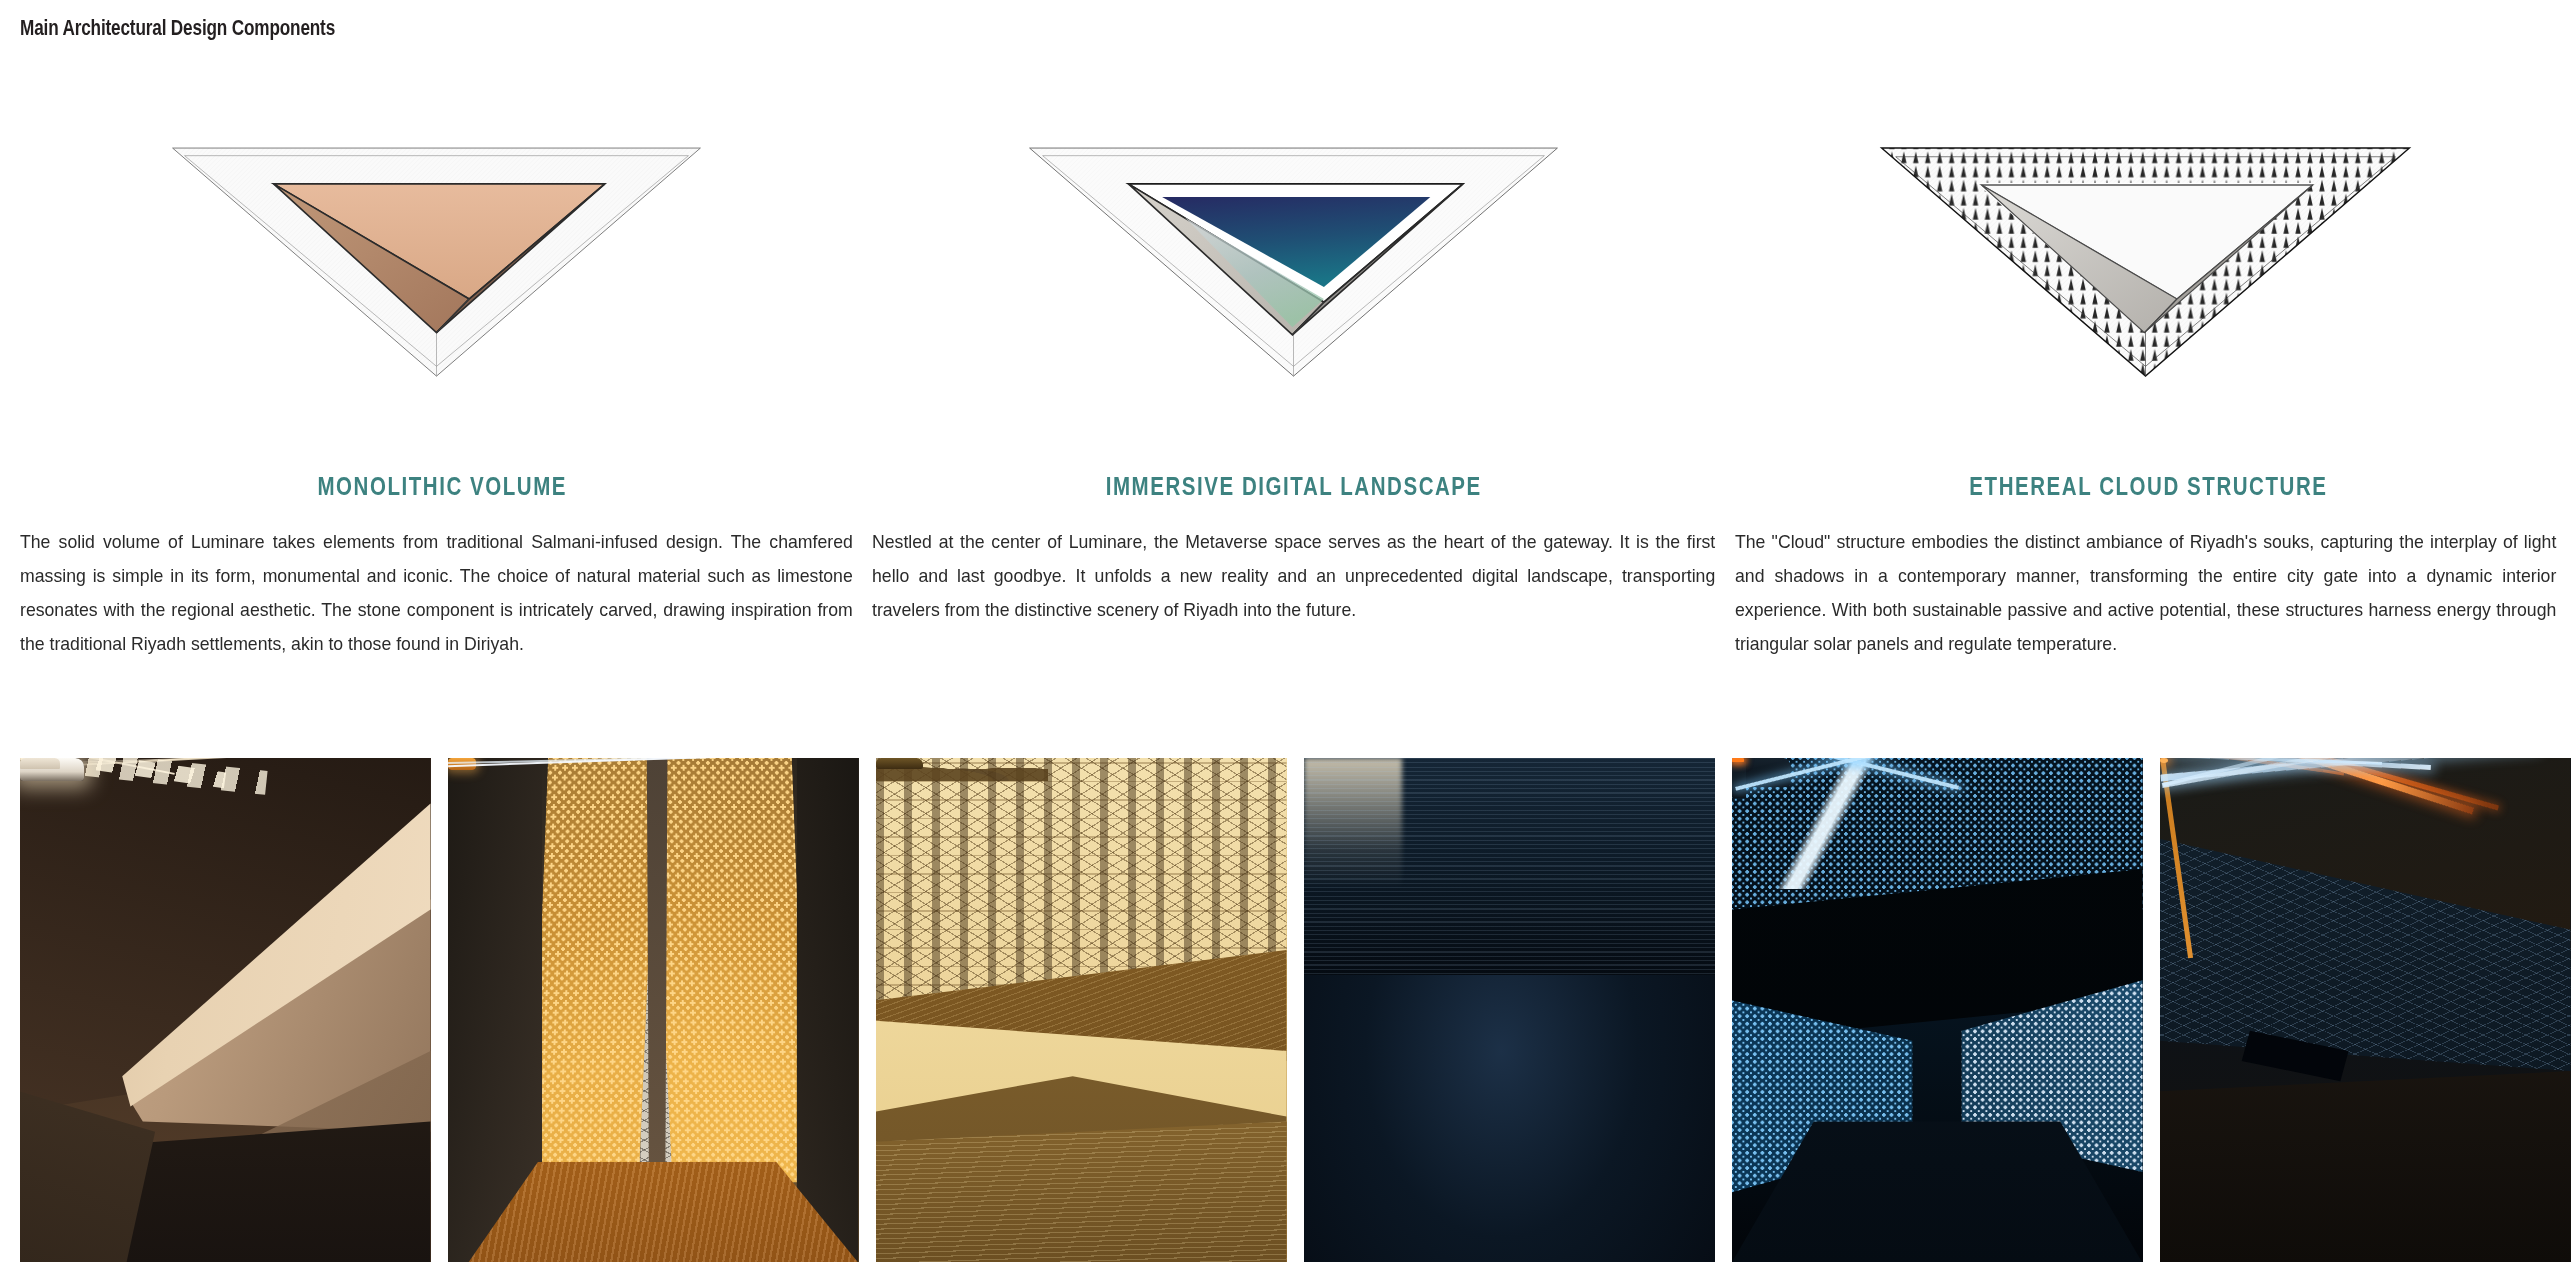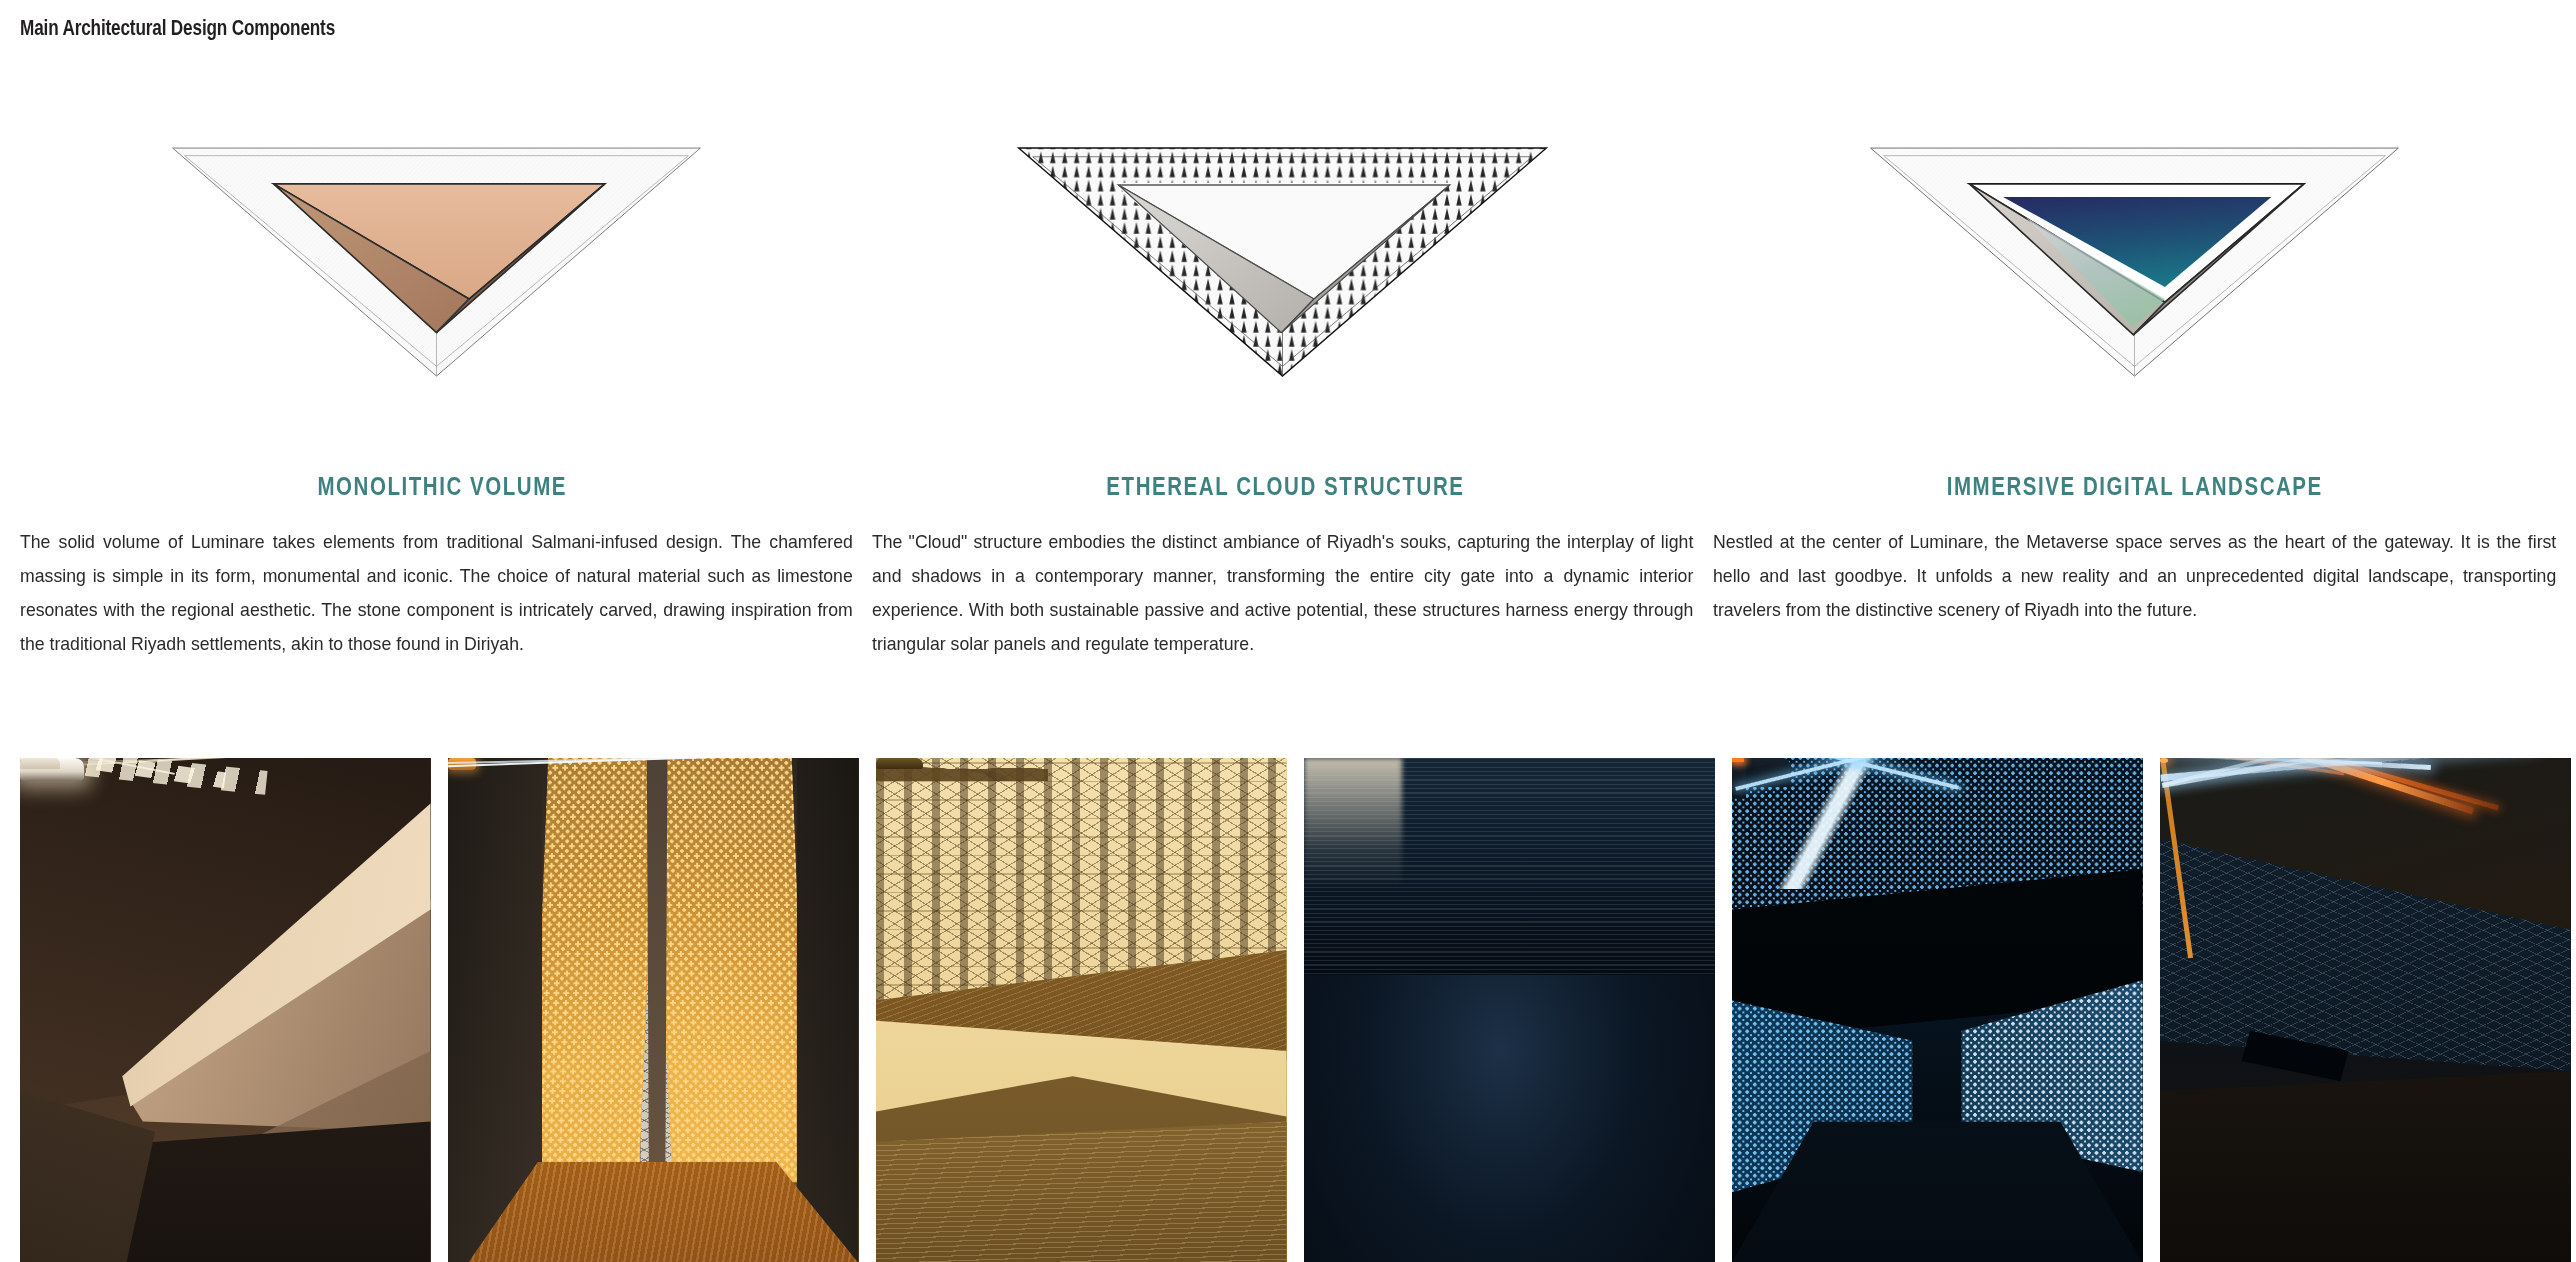--- a/index.html
+++ b/index.html
@@ -464,20 +464,66 @@
         <line x1="500" y1="442" x2="500" y2="360" stroke="#8a8a8a" stroke-width="1.1"></line>
 
         <polygon points="200,88 810,88 560,300" fill="url(#stoneTop)" stroke="#2b2b2b" stroke-width="3"></polygon>
         <polygon points="200,88 560,300 500,362" fill="url(#stoneLeft)" stroke="#2b2b2b" stroke-width="3"></polygon>
         <polygon points="560,300 810,88 500,362" fill="url(#stoneRight)" stroke="#2b2b2b" stroke-width="3"></polygon>
         <line x1="560" y1="300" x2="500" y2="362" stroke="#3a3a3a" stroke-width="2"></line>
       </svg>
     </div>
     <div class="comp-heading">MONOLITHIC VOLUME</div>
     <div class="comp-body">The solid volume of Luminare takes elements from traditional Salmani-infused design. The chamfered massing is simple in its form, monumental and iconic. The choice of natural material such as limestone resonates with the regional aesthetic. The stone component is intricately carved, drawing inspiration from the traditional Riyadh settlements, akin to those found in Diriyah.</div>
+  </div>
+
+  <div class="col col-3">
+    <div class="diagram-wrap">
+      <svg width="543" height="250" viewBox="0 0 1000 460">
+        <defs>
+          <pattern id="hatch3" width="6" height="6" patternUnits="userSpaceOnUse" patternTransform="rotate(45)">
+            <line x1="0" y1="0" x2="0" y2="6" stroke="#cfcfcf" stroke-width="1"></line>
+          </pattern>
+          <linearGradient id="screenGrad" x1="0" y1="0" x2="0.25" y2="1">
+            <stop offset="0%" stop-color="#262a63"></stop>
+            <stop offset="55%" stop-color="#1f4f74"></stop>
+            <stop offset="100%" stop-color="#1a7386"></stop>
+          </linearGradient>
+          <linearGradient id="metaLeft" x1="0" y1="0" x2="1" y2="1">
+            <stop offset="0%" stop-color="#d7d3cc"></stop>
+              <stop offset="100%" stop-color="#b6b2ab"></stop>
+          </linearGradient>
+          <linearGradient id="metaRight" x1="0" y1="0" x2="1" y2="1">
+            <stop offset="0%" stop-color="#a9a6a2"></stop>
+              <stop offset="100%" stop-color="#817e7b"></stop>
+          </linearGradient>
+          <linearGradient id="metaInnerFace" x1="0.2" y1="0" x2="0.6" y2="1">
+            <stop offset="0%" stop-color="#cfd6d8"></stop>
+            <stop offset="55%" stop-color="#a9c4c0"></stop>
+            <stop offset="100%" stop-color="#93c5a5"></stop>
+          </linearGradient>
+        </defs>
+        <polygon points="14,22 986,22 500,442" fill="url(#hatch3)" opacity="0.5"></polygon>
+        <polygon points="14,22 986,22 500,442" fill="#f7f7f7" opacity="0.5"></polygon>
+        <polygon points="14,22 986,22 500,442" fill="none" stroke="#5e5e5e" stroke-width="1.6"></polygon>
+        <polygon points="38,36 962,36 500,424" fill="none" stroke="#8a8a8a" stroke-width="1.1"></polygon>
+        <line x1="500" y1="442" x2="500" y2="358" stroke="#8a8a8a" stroke-width="1.1"></line>
+
+        <polygon points="196,88 812,88 556,306" fill="#ffffff" stroke="#1c1c1c" stroke-width="3.2"></polygon>
+
+        <polygon points="258,112 752,112 556,278" fill="url(#screenGrad)"></polygon>
+
+        <polygon points="196,88 556,306 498,366" fill="url(#metaLeft)" stroke="#2a2a2a" stroke-width="3"></polygon>
+        <polygon points="556,306 812,88 498,366" fill="url(#metaRight)" stroke="#2a2a2a" stroke-width="3"></polygon>
+        <polygon points="300,150 556,300 498,352" fill="url(#metaInnerFace)" opacity="0.75"></polygon>
+        <line x1="556" y1="306" x2="498" y2="366" stroke="#3a3a3a" stroke-width="2"></line>
+      </svg>
+    </div>
+    <div class="comp-heading">IMMERSIVE DIGITAL LANDSCAPE</div>
+    <div class="comp-body">Nestled at the center of Luminare, the Metaverse space serves as the heart of the gateway. It is the first hello and last goodbye. It unfolds a new reality and an unprecedented digital landscape, transporting travelers from the distinctive scenery of Riyadh into the future.</div>
   </div>
 
   <div class="col col-2">
     <div class="diagram-wrap">
       <svg width="543" height="250" viewBox="0 0 1000 460">
         <defs>
           <pattern id="fins" width="22" height="26" patternUnits="userSpaceOnUse">
             <polygon points="11,2 16,24 6,24" fill="#151515"></polygon>
           </pattern>
           <pattern id="hatch2" width="6" height="6" patternUnits="userSpaceOnUse" patternTransform="rotate(45)">
@@ -506,66 +552,20 @@
         <line x1="500" y1="442" x2="500" y2="356" stroke="#3a3a3a" stroke-width="1.2"></line>
 
         <polygon points="198,90 808,90 558,300" fill="#fafafa" stroke="#555" stroke-width="2.4"></polygon>
         <polygon points="198,90 558,300 498,362" fill="url(#cloudLeft)" stroke="#4a4a4a" stroke-width="2.2"></polygon>
         <polygon points="558,300 808,90 498,362" fill="url(#cloudRight)" stroke="#4a4a4a" stroke-width="2.2"></polygon>
         <line x1="558" y1="300" x2="498" y2="362" stroke="#444" stroke-width="1.8"></line>
       </svg>
     </div>
     <div class="comp-heading">ETHEREAL CLOUD STRUCTURE</div>
     <div class="comp-body">The "Cloud" structure embodies the distinct ambiance of Riyadh's souks, capturing the interplay of light and shadows in a contemporary manner, transforming the entire city gate into a dynamic interior experience. With both sustainable passive and active potential, these structures harness energy through triangular solar panels and regulate temperature.</div>
-  </div>
-
-  <div class="col col-3">
-    <div class="diagram-wrap">
-      <svg width="543" height="250" viewBox="0 0 1000 460">
-        <defs>
-          <pattern id="hatch3" width="6" height="6" patternUnits="userSpaceOnUse" patternTransform="rotate(45)">
-            <line x1="0" y1="0" x2="0" y2="6" stroke="#cfcfcf" stroke-width="1"></line>
-          </pattern>
-          <linearGradient id="screenGrad" x1="0" y1="0" x2="0.25" y2="1">
-            <stop offset="0%" stop-color="#262a63"></stop>
-            <stop offset="55%" stop-color="#1f4f74"></stop>
-            <stop offset="100%" stop-color="#1a7386"></stop>
-          </linearGradient>
-          <linearGradient id="metaLeft" x1="0" y1="0" x2="1" y2="1">
-            <stop offset="0%" stop-color="#d7d3cc"></stop>
-              <stop offset="100%" stop-color="#b6b2ab"></stop>
-          </linearGradient>
-          <linearGradient id="metaRight" x1="0" y1="0" x2="1" y2="1">
-            <stop offset="0%" stop-color="#a9a6a2"></stop>
-              <stop offset="100%" stop-color="#817e7b"></stop>
-          </linearGradient>
-          <linearGradient id="metaInnerFace" x1="0.2" y1="0" x2="0.6" y2="1">
-            <stop offset="0%" stop-color="#cfd6d8"></stop>
-            <stop offset="55%" stop-color="#a9c4c0"></stop>
-            <stop offset="100%" stop-color="#93c5a5"></stop>
-          </linearGradient>
-        </defs>
-        <polygon points="14,22 986,22 500,442" fill="url(#hatch3)" opacity="0.5"></polygon>
-        <polygon points="14,22 986,22 500,442" fill="#f7f7f7" opacity="0.5"></polygon>
-        <polygon points="14,22 986,22 500,442" fill="none" stroke="#5e5e5e" stroke-width="1.6"></polygon>
-        <polygon points="38,36 962,36 500,424" fill="none" stroke="#8a8a8a" stroke-width="1.1"></polygon>
-        <line x1="500" y1="442" x2="500" y2="358" stroke="#8a8a8a" stroke-width="1.1"></line>
-
-        <polygon points="196,88 812,88 556,306" fill="#ffffff" stroke="#1c1c1c" stroke-width="3.2"></polygon>
-
-        <polygon points="258,112 752,112 556,278" fill="url(#screenGrad)"></polygon>
-
-        <polygon points="196,88 556,306 498,366" fill="url(#metaLeft)" stroke="#2a2a2a" stroke-width="3"></polygon>
-        <polygon points="556,306 812,88 498,366" fill="url(#metaRight)" stroke="#2a2a2a" stroke-width="3"></polygon>
-        <polygon points="300,150 556,300 498,352" fill="url(#metaInnerFace)" opacity="0.75"></polygon>
-        <line x1="556" y1="306" x2="498" y2="366" stroke="#3a3a3a" stroke-width="2"></line>
-      </svg>
-    </div>
-    <div class="comp-heading">IMMERSIVE DIGITAL LANDSCAPE</div>
-    <div class="comp-body">Nestled at the center of Luminare, the Metaverse space serves as the heart of the gateway. It is the first hello and last goodbye. It unfolds a new reality and an unprecedented digital landscape, transporting travelers from the distinctive scenery of Riyadh into the future.</div>
   </div>
 </div>
 
 <div id="image-strip">
 
   <div class="photo">
     <div class="layer p1-base"></div>
     <div class="layer p1-ceiling"></div>
     <div class="layer p1-wall"></div>
     <div class="layer p1-lightband"></div>

